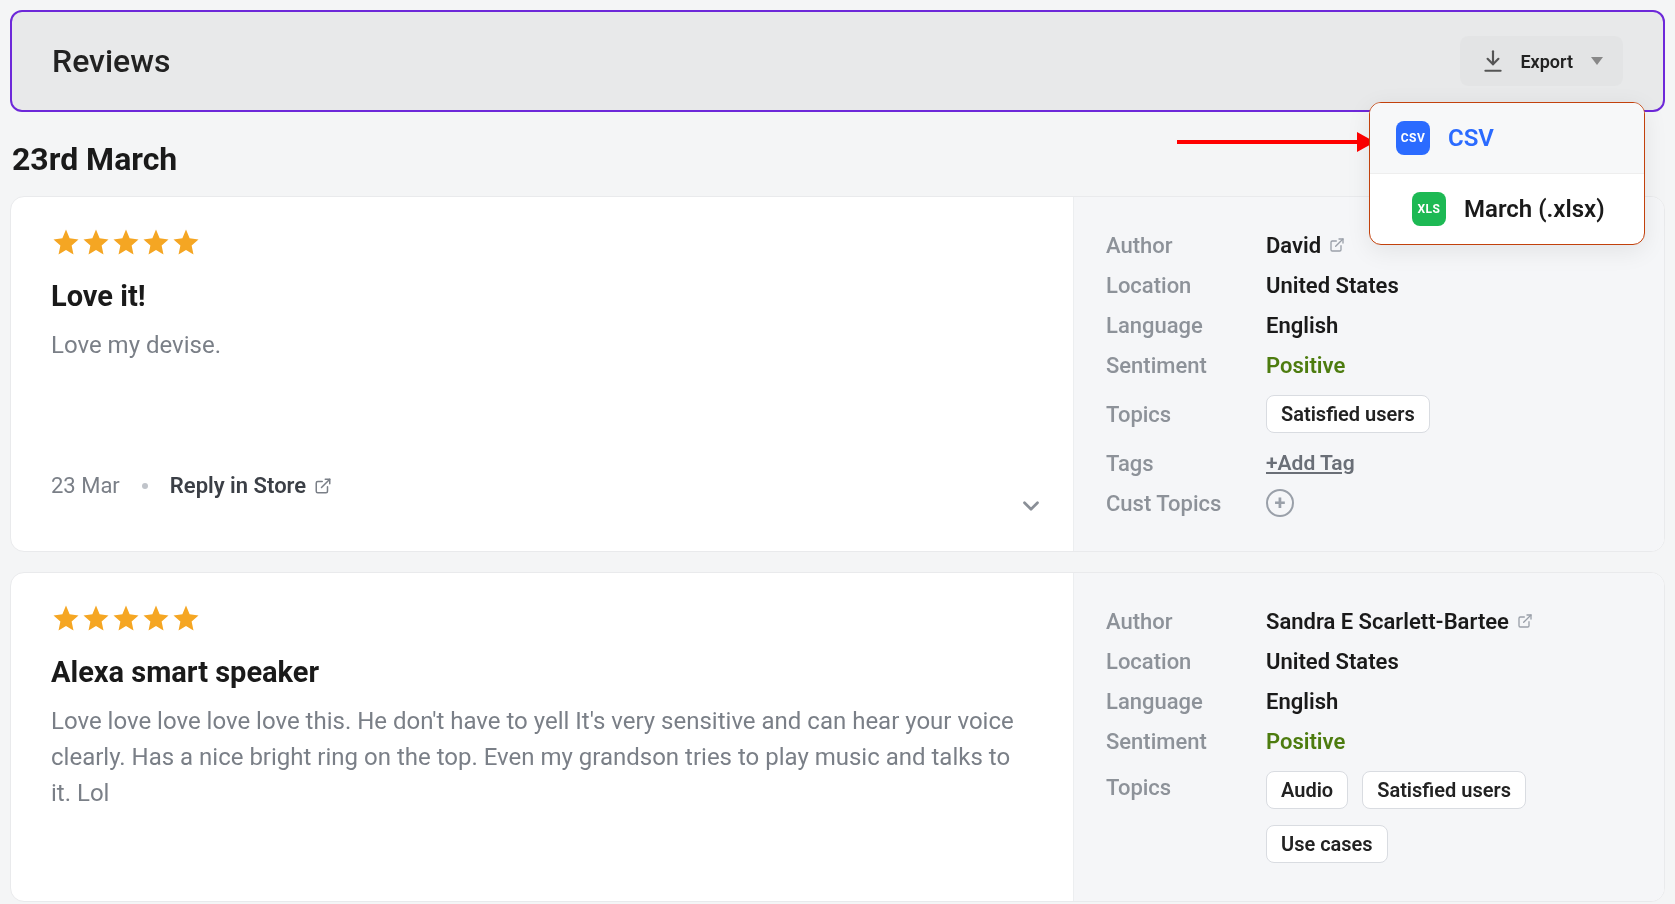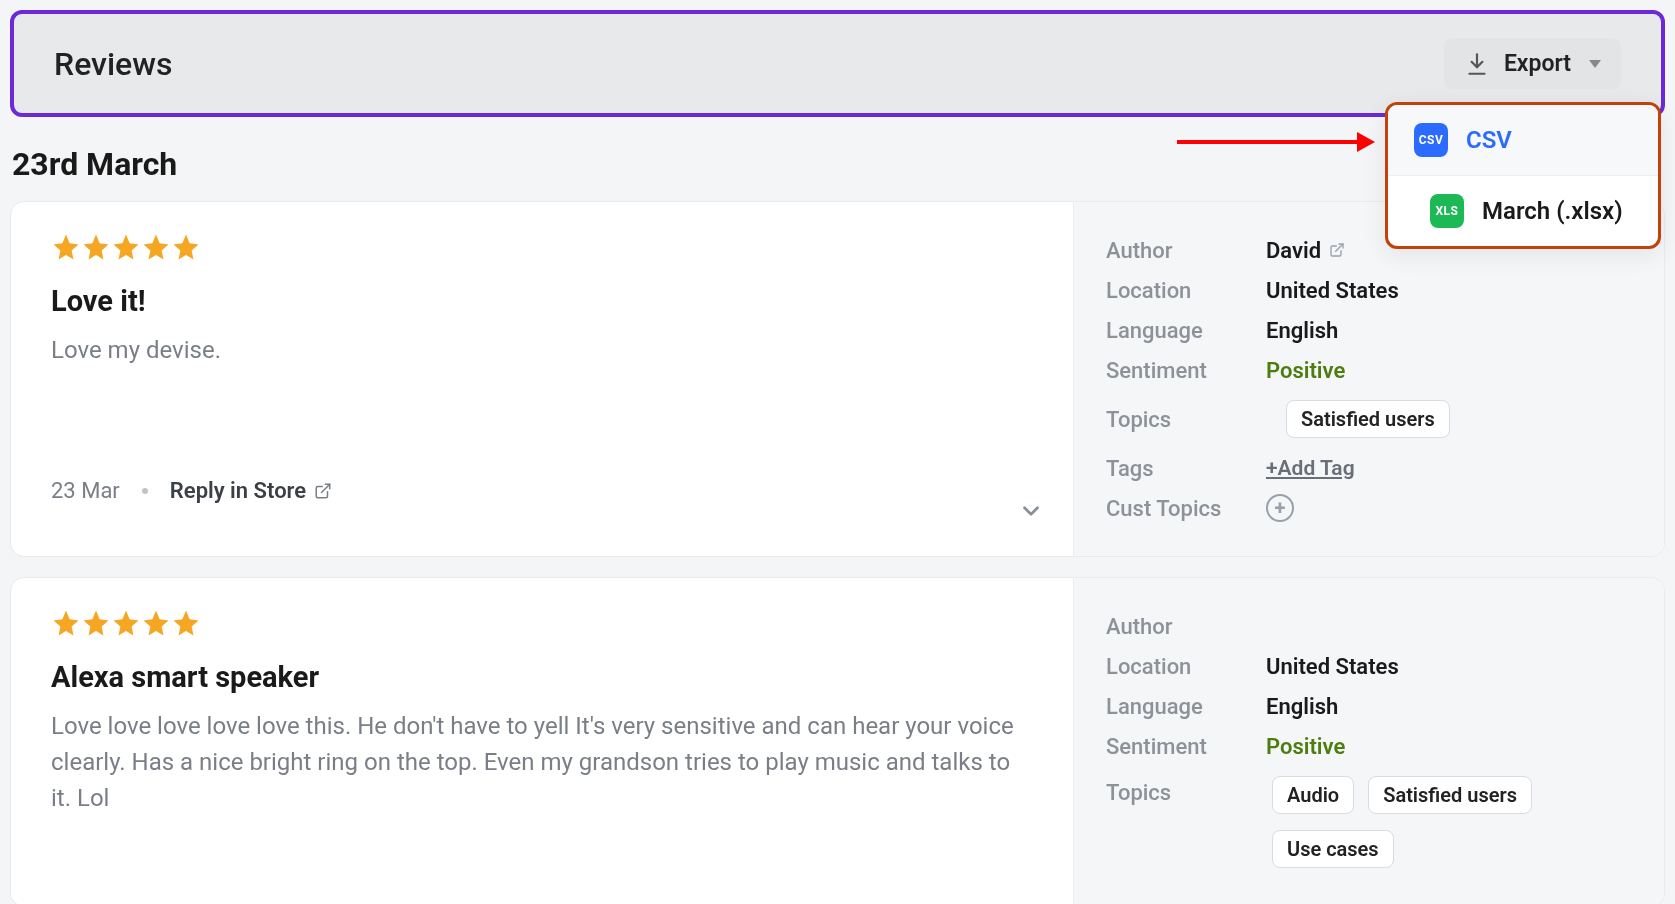--- a/index.html
+++ b/index.html
@@ -10,60 +10,60 @@
     body {
       font-family: -apple-system, BlinkMacSystemFont, "Segoe UI", Roboto, Helvetica, Arial, sans-serif;
       background: #f4f5f6;
       width: 1675px;
       min-height: 904px;
       padding: 10px;
       color: #1a1a1a;
     }
     .panel-header {
       background: #e8e9ea;
-      border: 4px solid #6d28d9;
+      border: 2px solid #6d28d9;
       border-radius: 12px;
       padding: 24px 40px;
       display: flex;
       align-items: center;
       justify-content: space-between;
       margin-bottom: 24px;
     }
     .panel-title {
       font-size: 32px;
       font-weight: 500;
       color: #222;
     }
     .export-btn {
       display: inline-flex;
       align-items: center;
       gap: 14px;
       padding: 12px 20px;
       background: rgba(0,0,0,0.02);
       border-radius: 8px;
-      font-size: 23px;
+      font-size: 18px;
       font-weight: 600;
       color: #222;
       cursor: pointer;
       position: relative;
     }
     .export-btn .download-icon { display:inline-flex; }
     .export-btn .caret {
       width: 0; height: 0;
       border-left: 6px solid transparent;
       border-right: 6px solid transparent;
       border-top: 8px solid #888;
       margin-left: 4px;
     }
     .export-menu {
       position: absolute;
       top: 92px;
-      right: 4px;
+      right: 20px;
       background: #fff;
-      border: 3px solid #c2410c;
+      border: 1px solid #c2410c;
       border-radius: 12px;
       box-shadow: 0 6px 24px rgba(0,0,0,0.08);
       width: 276px;
       overflow: hidden;
       z-index: 10;
     }
     .export-menu-item {
       display: flex;
       align-items: center;
       gap: 18px;
@@ -227,21 +227,21 @@
       font-weight: 700;
       line-height: 1;
       cursor: pointer;
     }
     .add-tag {
       color: #6a6f77;
       text-decoration: underline;
       font-size: 21px;
       cursor: pointer;
     }
-    .chips-wrap { display: flex; flex-wrap: wrap; max-width: 360px; margin-left: 20px; }
+    .chips-wrap { display: flex; flex-wrap: wrap; max-width: 360px; }
     .header-wrap { position: relative; }
   </style>
 </head>
 <body>
 
 <div class="header-wrap">
   <div class="panel-header">
     <div class="panel-title">Reviews</div>
     <div class="export-btn">
       <span class="download-icon">
@@ -383,20 +383,30 @@
             <path d="M12 2l2.9 6.9L22 10l-5.5 4.8L18 22l-6-3.6L6 22l1.5-7.2L2 10l7.1-1.1z"></path>
           </svg></span>
     </div>
     <div class="review-title">Alexa smart speaker</div>
     <div class="review-body">Love love love love love this. He don't have to yell It's very sensitive and can hear your voice clearly. Has a nice bright ring on the top. Even my grandson tries to play music and talks to it. Lol</div>
   </div>
 
   <div class="review-meta">
     <div class="meta-row">
       <span class="meta-label">Author</span>
+      <span class="meta-value">
+        <span>Sandra E Scarlett-Bartee</span>
+        <span class="ext-link-icon">
+          <svg width="16" height="16" viewBox="0 0 24 24" fill="none" stroke="#9aa0a9" stroke-width="2" stroke-linecap="round" stroke-linejoin="round">
+              <path d="M18 13v6a2 2 0 0 1-2 2H5a2 2 0 0 1-2-2V8a2 2 0 0 1 2-2h6"></path>
+              <polyline points="15 3 21 3 21 9"></polyline>
+              <line x1="10" y1="14" x2="21" y2="3"></line>
+            </svg>
+        </span>
+      </span>
     </div>
     <div class="meta-row">
       <span class="meta-label">Location</span>
       <span class="meta-value">United States</span>
     </div>
     <div class="meta-row">
       <span class="meta-label">Language</span>
       <span class="meta-value">English</span>
     </div>
     <div class="meta-row">

